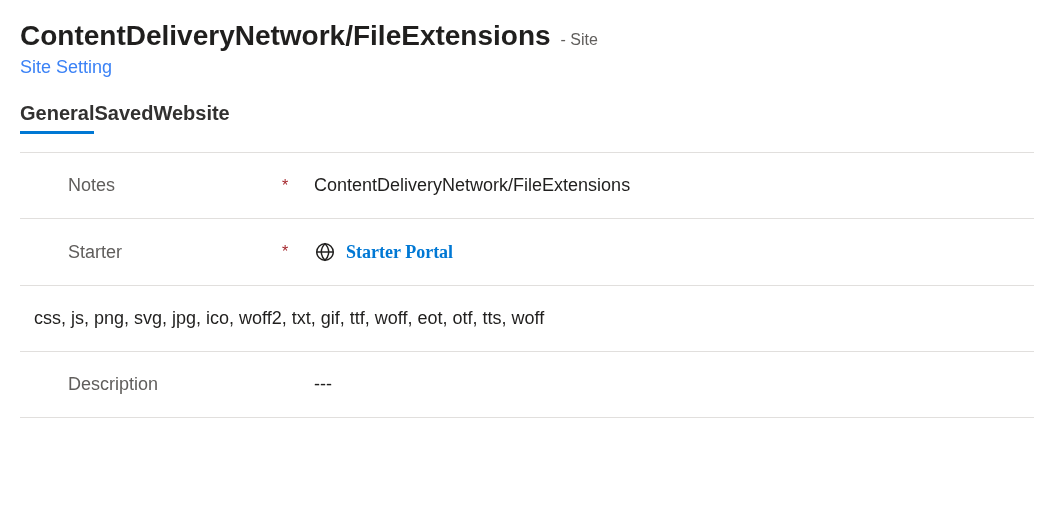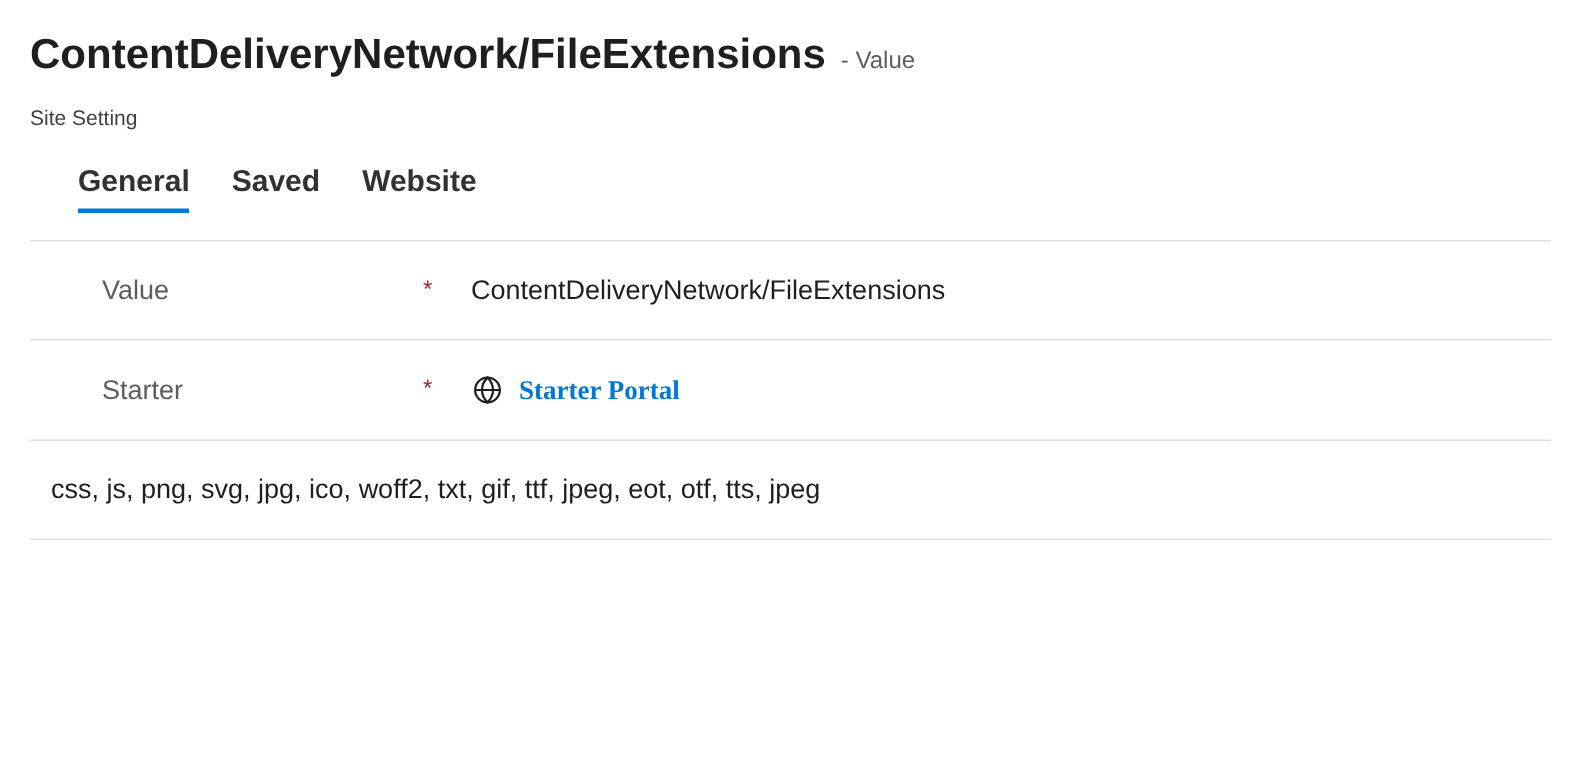--- a/index.html
+++ b/index.html
@@ -15,30 +15,28 @@
     .page-title {
       font-size: 28px;
       font-weight: 600;
       color: #201f1e;
     }
     .status-text {
       font-size: 16px;
       color: #605e5c;
     }
     .subtitle {
-      font-size: 14px;
-      color: #404040;
-      margin-top: 18px;
+      font-size: 18px;
+      color: #3b82f6;
+      margin-top: 5px;
       margin-bottom: 24px;
     }
     .tabs {
       display: flex;
-      gap: 28px;
       margin-bottom: 18px;
-      margin-left: 32px;
     }
     .tab {
       font-size: 20px;
       font-weight: 600;
       color: #323130;
       padding-bottom: 6px;
       cursor: pointer;
       border-bottom: 3px solid transparent;
     }
     .tab.active {
@@ -91,36 +89,36 @@
       flex-shrink: 0;
     }
     .globe-icon svg { display: block; }
   </style>
 </head>
 <body>
 
 <div class="header">
   <div class="title-row">
     <h1 class="page-title">ContentDeliveryNetwork/FileExtensions</h1>
-    <span class="status-text">- Value</span>
+    <span class="status-text">- Site</span>
   </div>
   <div class="subtitle">Site Setting</div>
 </div>
 
 <div class="tabs">
   <div class="tab active">General</div>
   <div class="tab">Saved</div>
   <div class="tab">Website</div>
 </div>
 
 <div class="form-panel">
 
   <div class="form-row">
     <div class="label-cell">
-      <span class="field-label">Value</span>
+      <span class="field-label">Notes</span>
       <span class="required-mark">*</span>
     </div>
     <div class="value-cell">
       <span>ContentDeliveryNetwork/FileExtensions</span>
     </div>
   </div>
 
   <div class="form-row">
     <div class="label-cell">
       <span class="field-label">Starter</span>
@@ -133,18 +131,27 @@
           <path d="M3 12h18"></path>
           <path d="M12 3c2.5 2.4 4 5.6 4 9s-1.5 6.6-4 9c-2.5-2.4-4-5.6-4-9s1.5-6.6 4-9z"></path>
         </svg>
       </span>
       <span class="value-link">Starter Portal</span>
     </div>
   </div>
 
   <div class="form-row">
     <div class="value-cell">
-      <span>css, js, png, svg, jpg, ico, woff2, txt, gif, ttf, jpeg, eot, otf, tts, jpeg</span>
+      <span>css, js, png, svg, jpg, ico, woff2, txt, gif, ttf, woff, eot, otf, tts, woff</span>
     </div>
   </div>
 
+  <div class="form-row">
+    <div class="label-cell">
+      <span class="field-label">Description</span>
+      <span class="required-mark"></span>
+    </div>
+    <div class="value-cell">
+      <span>---</span>
+    </div>
+  </div>
 
 </div>
 
 </body></html>

